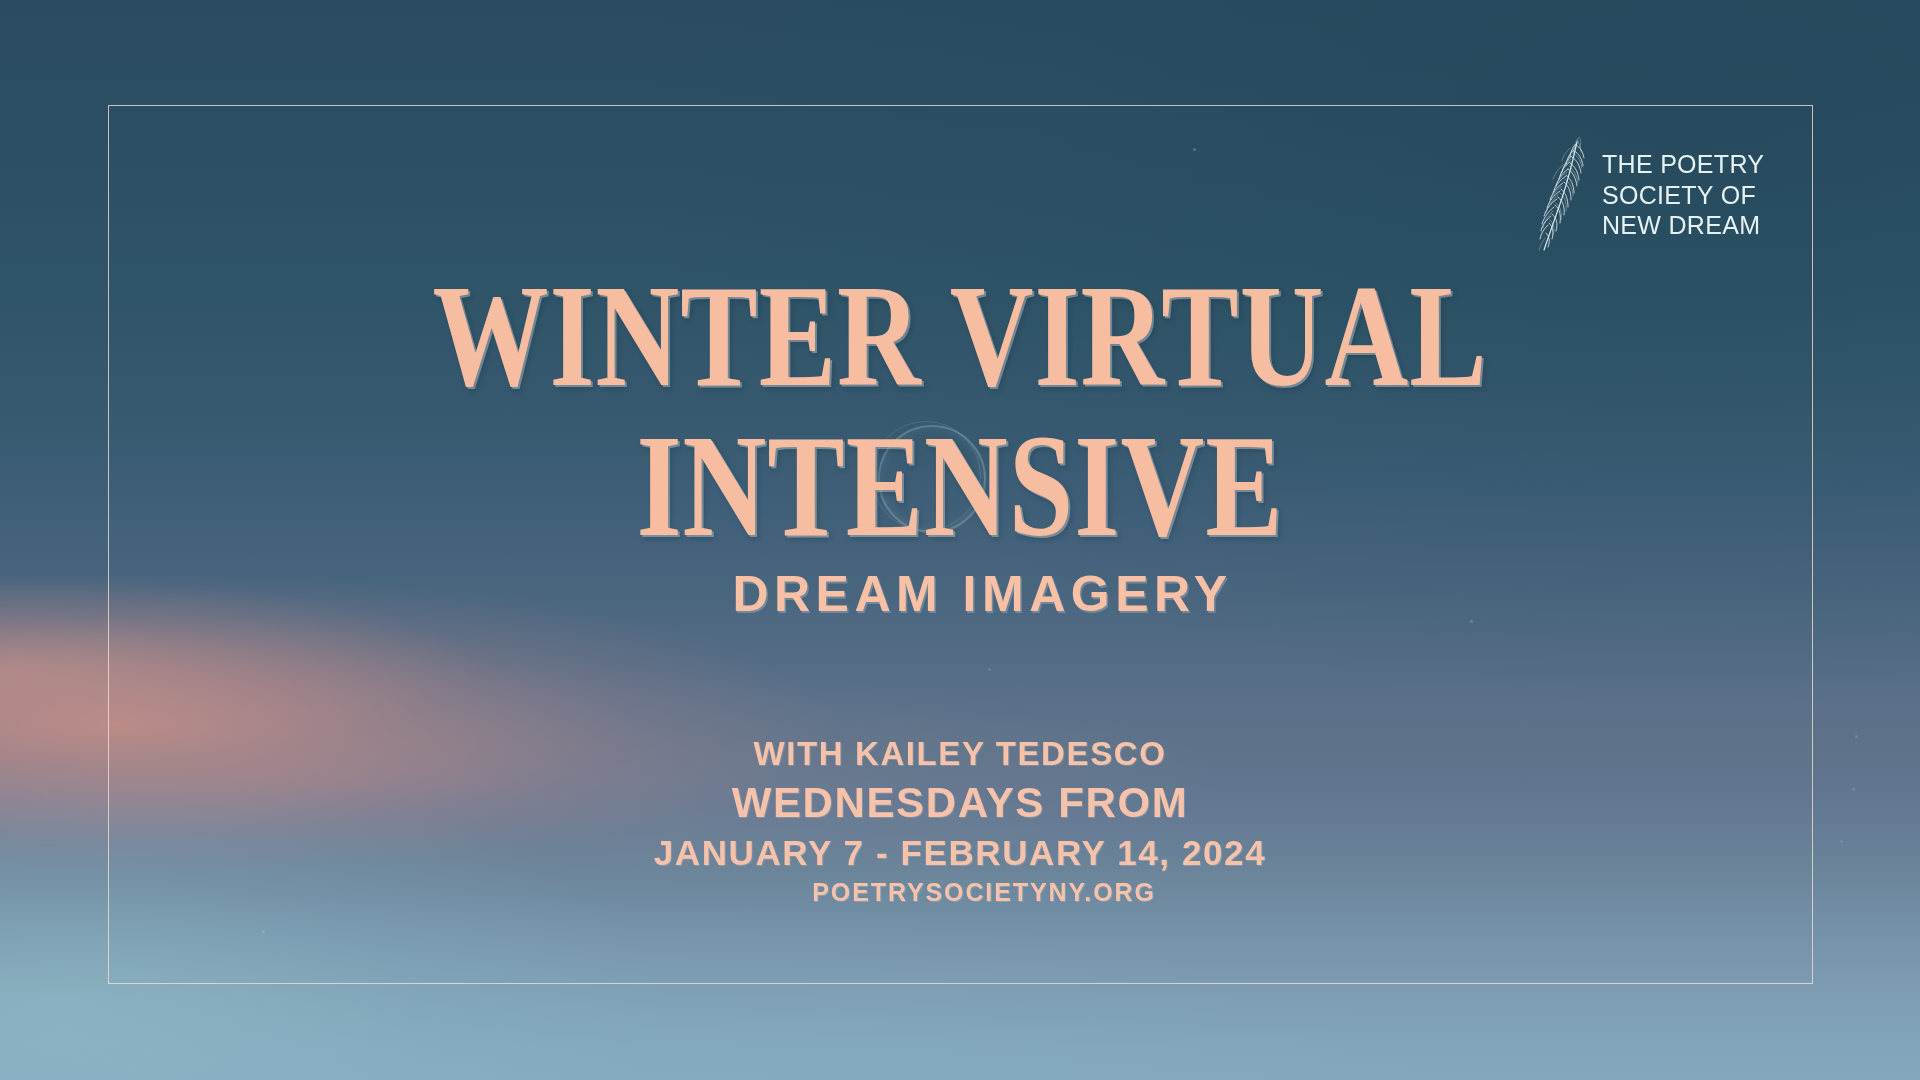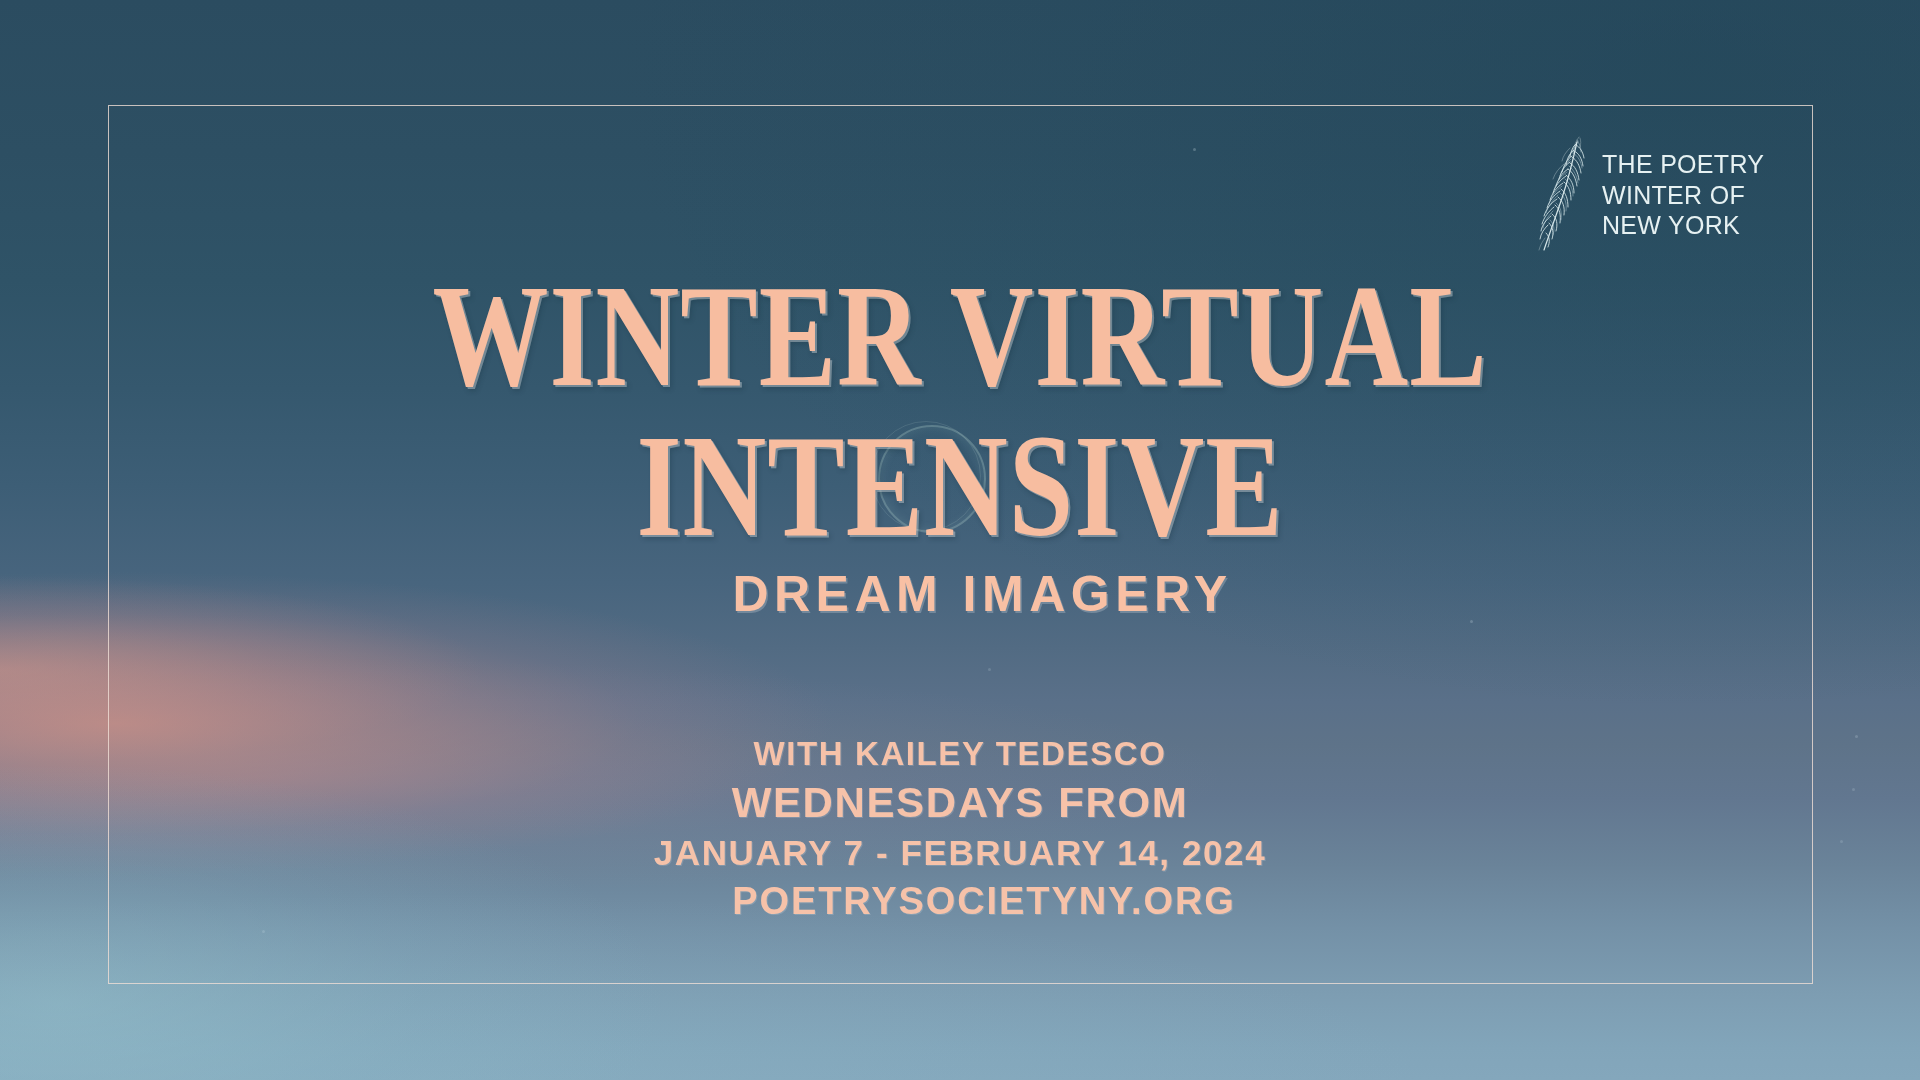--- a/index.html
+++ b/index.html
@@ -197,21 +197,21 @@
     color: #f6c2a9;
     font-family: "Liberation Sans", sans-serif;
     font-weight: 700;
     letter-spacing: 1.6px;
     text-shadow: 1px 1px 0 rgba(255,255,255,0.16);
   }
   .details .d-line { display: block; }
   .details .d1 { font-size: 33px; line-height: 1.30; }
   .details .d2 { font-size: 42px; line-height: 1.30; }
   .details .d3 { font-size: 35px; line-height: 1.30; }
-  .details .d4 { font-size: 38px; line-height: 1.34; letter-spacing: 1.9px; margin-left: 48px; }
+  .details .d4 { font-size: 25px; line-height: 1.34; letter-spacing: 1.9px; margin-left: 48px; }
 </style>
 </head>
 <body>
 
 <div class="poster">
 
   <div class="sky-base"></div>
   <div class="sky-warm"></div>
   <div class="sky-cool"></div>
   <div class="sky-vignette"></div>
@@ -280,22 +280,22 @@
       <g stroke="#eaf6f7" stroke-width="0.5" fill="none" stroke-linecap="round" opacity="0.6">
         <path d="M44 4 C45 7, 45 10, 44 13"></path>
         <path d="M43 3 C41 6, 39 9, 38 13"></path>
         <path d="M34 14 C30 18, 27 22, 26 27"></path>
         <path d="M28 30 C23 34, 19 39, 17 45"></path>
         <path d="M9 104 C6 108, 4 112, 3 116"></path>
       </g>
     </svg>
     <div class="logo-words">
       <span>THE POETRY</span>
-      <span>WINTER OF</span>
-      <span>NEW YORK</span>
+      <span>SOCIETY OF</span>
+      <span>NEW DREAM</span>
     </div>
   </div>
 
   <h1 class="headline">
     <span class="line line-1">WINTER VIRTUAL</span>
     <span class="line line-2">INTENSIVE</span>
   </h1>
 
   <div class="subtitle">DREAM IMAGERY</div>
 

